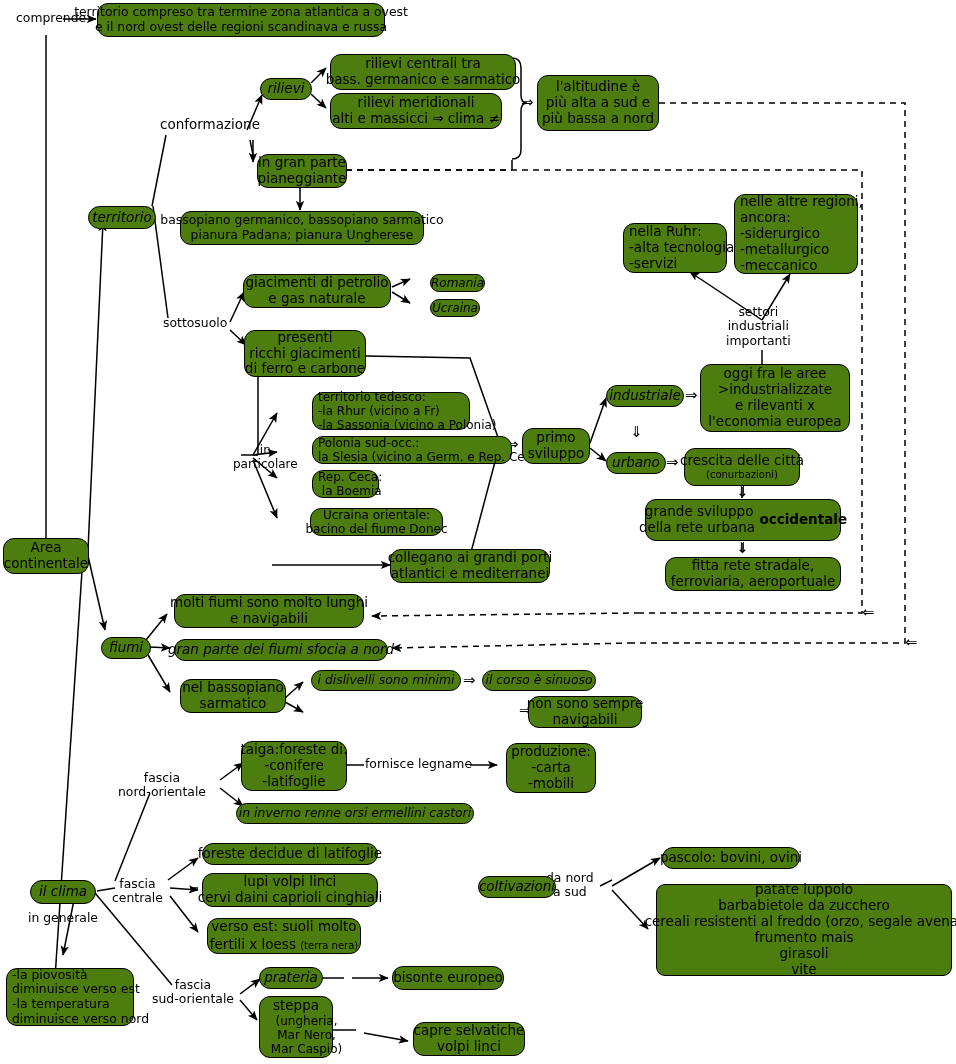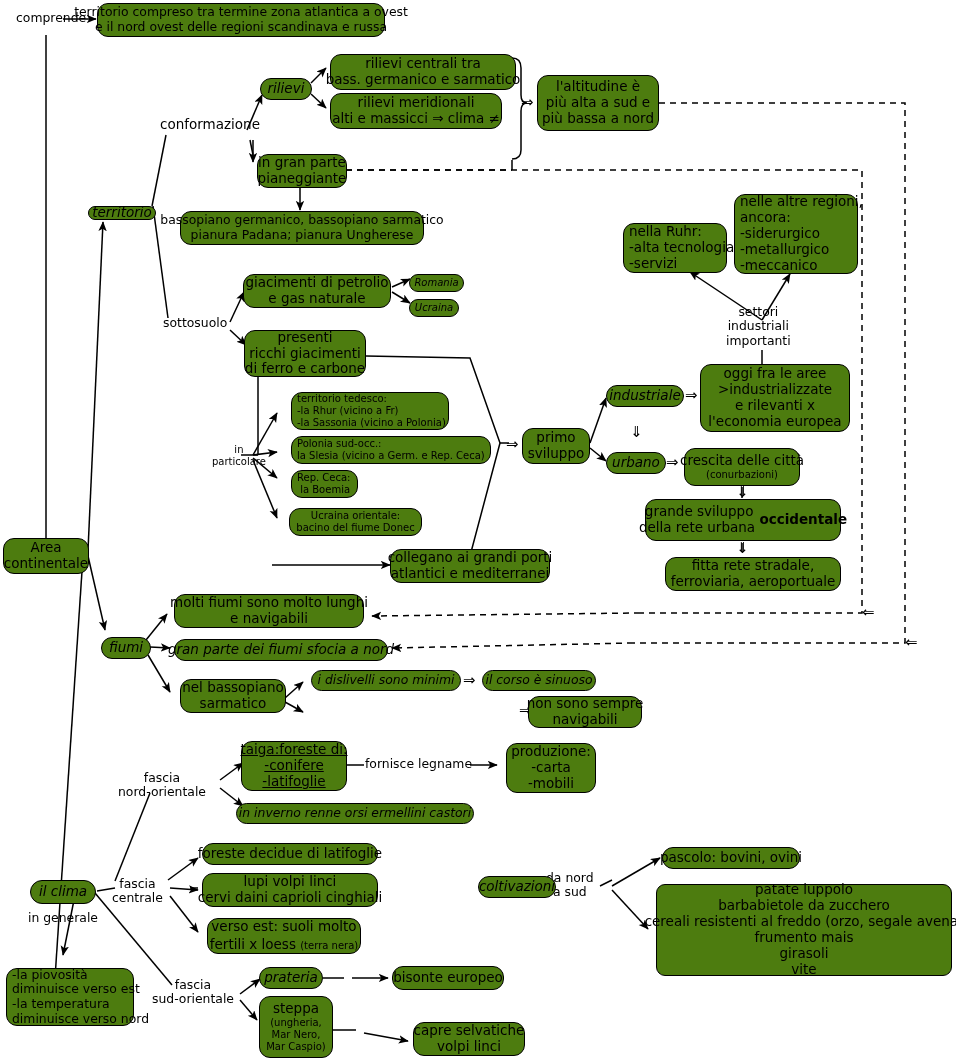--- a/index.html
+++ b/index.html
@@ -29,21 +29,21 @@
   .sq{border-radius:9px;}
   .lbl{
     position:absolute;
     white-space:pre;
     text-align:center;
     line-height:1.15;
     background:transparent;
   }
   .f13{font-size:13.5px;}
   .f12{font-size:12.4px;}
-  .f11{font-size:10px;}
+  .f11{font-size:12px;margin-left:21px;}
   .f10{font-size:10px;}
   .lft{justify-content:flex-start;padding-left:5px;text-align:left;}
   .arrowglyph{position:absolute;font-size:15px;line-height:1;}
   b{font-weight:bold;}
 </style>
 </head>
 <body>
 
 <div id="map">
 
@@ -183,21 +183,21 @@
   <div class="arrowglyph" style="left:630px;top:425px;">⇓</div>
   <div class="arrowglyph" style="left:736px;top:485px;">⇓</div>
   <div class="arrowglyph" style="left:736px;top:541px;">⇓</div>
   <div class="arrowglyph" style="left:463px;top:673px;">⇒</div>
   <div class="arrowglyph" style="left:519px;top:703px;">⇒</div>
   <div class="arrowglyph f13" style="left:862px;top:605px;">⇐</div>
   <div class="arrowglyph f13" style="left:905px;top:635px;">⇐</div>
 
   <div class="node rnd f12" style="left:97px;top:3px;width:288px;height:34px;">territorio compreso tra termine zona atlantica a ovest
 e il nord ovest delle regioni scandinava e russa</div>
-  <div class="node pill f13" style="left:88px;top:206px;width:68px;height:14px;">territorio</div>
+  <div class="node pill f13" style="left:88px;top:206px;width:68px;height:23px;">territorio</div>
   <div class="node pill f13" style="left:260px;top:78px;width:52px;height:22px;">rilievi</div>
   <div class="node rnd f13" style="left:330px;top:54px;width:186px;height:36px;">rilievi centrali tra
 bass. germanico e sarmatico</div>
   <div class="node rnd f13" style="left:330px;top:93px;width:172px;height:36px;">rilievi meridionali
 alti e massicci ⇒ clima ≠</div>
   <div class="node rnd f13" style="left:537px;top:75px;width:122px;height:56px;">l'altitudine è
 più alta a sud e
 più bassa a nord</div>
   <div class="node rnd f13" style="left:257px;top:154px;width:90px;height:34px;">in gran parte
 pianeggiante</div>
@@ -250,21 +250,21 @@
   <div class="node pill f13" style="left:101px;top:637px;width:50px;height:22px;">fiumi</div>
   <div class="node rnd f13" style="left:174px;top:594px;width:190px;height:34px;">molti fiumi sono molto lunghi
 e navigabili</div>
   <div class="node pill f13" style="left:174px;top:639px;width:214px;height:22px;">gran parte dei fiumi sfocia a nord</div>
   <div class="node rnd f13" style="left:180px;top:679px;width:106px;height:34px;">nel bassopiano
 sarmatico</div>
   <div class="node pill f12" style="left:311px;top:670px;width:150px;height:21px;">i dislivelli sono minimi</div>
   <div class="node pill f12" style="left:482px;top:670px;width:114px;height:21px;">il corso è sinuoso</div>
   <div class="node rnd f13" style="left:528px;top:696px;width:114px;height:32px;">non sono sempre
 navigabili</div>
-  <div class="node rnd f13" style="left:241px;top:741px;width:106px;height:50px;text-decoration:underline;">taiga:foreste di:
+  <div class="node rnd f13" style="left:241px;top:741px;width:106px;height:50px;">taiga:foreste di:
 -conifere
 -latifoglie</div>
   <div class="node rnd f13" style="left:506px;top:743px;width:90px;height:50px;">produzione:
 -carta
 -mobili</div>
   <div class="node pill f12" style="left:236px;top:803px;width:238px;height:21px;">in inverno renne orsi ermellini castori</div>
   <div class="node rnd f13" style="left:202px;top:843px;width:176px;height:22px;">foreste decidue di latifoglie</div>
   <div class="node rnd f13" style="left:202px;top:873px;width:176px;height:34px;">lupi volpi linci
 cervi daini caprioli cinghiali</div>
   <div class="node rnd" style="left:207px;top:918px;width:154px;height:36px;flex-direction:column;">

